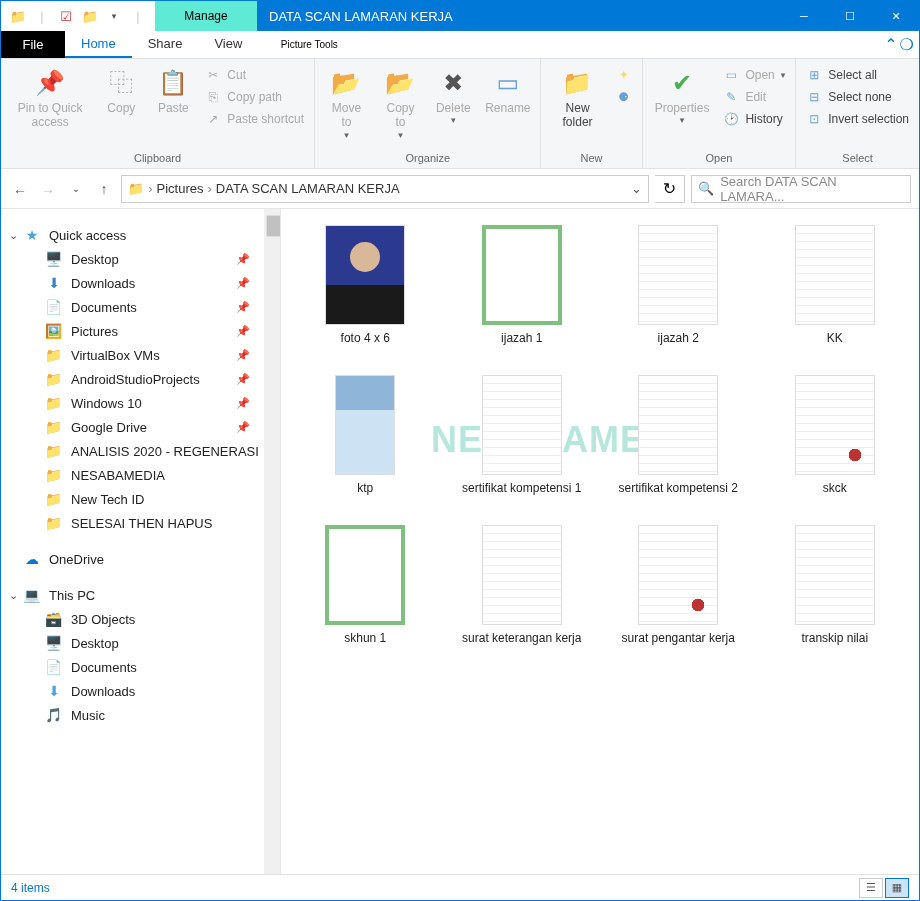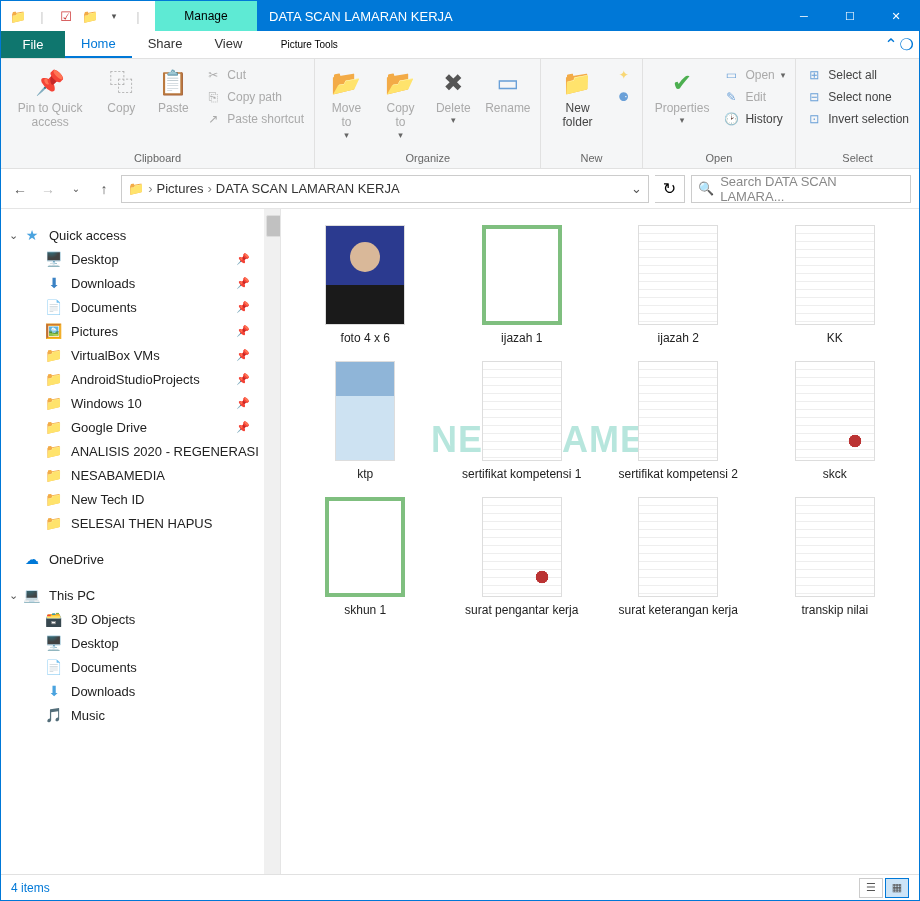--- a/index.html
+++ b/index.html
@@ -9,21 +9,21 @@
 .titlebar { height: 30px; background: #fff; display: flex; align-items: stretch; }
 .titlebar .qat { display: flex; align-items: center; padding: 0 6px; gap: 2px; }
 .titlebar .qat .ic { width: 22px; height: 22px; display: flex; align-items: center; justify-content: center; font-size: 13px; }
 .titlebar .tab-context { display: flex; flex-direction: column; align-items: center; justify-content: center; background: #5eead4; width: 102px; font-size: 12px; }
 .titlebar .title-text { flex: 1; background: #0078d7; color: #fff; display: flex; align-items: center; padding: 0 12px; font-size: 13px; }
 .titlebar .win-controls { display: flex; background: #0078d7; }
 .titlebar .win-controls div { width: 46px; display: flex; align-items: center; justify-content: center; color: #fff; font-size: 11px; }
 
 
 .ribbon-tabs { height: 28px; background: #fff; display: flex; align-items: stretch; border-bottom: 1px solid #e1e1e1; }
-.ribbon-tabs .file-tab { background: #0f766e; color: #fff; width: 64px; display: flex; align-items: center; justify-content: center; font-size: 13px; }
+.ribbon-tabs .file-tab { background: #000000; color: #fff; width: 64px; display: flex; align-items: center; justify-content: center; font-size: 13px; }
 .ribbon-tabs .tab { padding: 0 16px; display: flex; align-items: center; font-size: 13px; color: #333; border-bottom: 2px solid transparent; }
 .ribbon-tabs .tab.active { border-bottom-color: #0078d7; color: #0078d7; }
 .ribbon-tabs .context-tab { background: #fff; width: 102px; display: flex; align-items: center; justify-content: center; font-size: 10px; }
 .ribbon-tabs .spacer { flex: 1; }
 .ribbon-tabs .collapse { width: 40px; display: flex; align-items: center; justify-content: center; color: #0078d7; gap:2px;}
 
 
 .ribbon { height: 110px; background: #f5f6f7; border-bottom: 1px solid #e1e1e1; display: flex; }
 .ribbon-group { display: flex; flex-direction: column; border-right: 1px solid #e1e1e1; padding: 4px 6px 2px; }
 .ribbon-group .controls { flex: 1; display: flex; align-items: flex-start; gap: 4px; }
@@ -55,21 +55,21 @@
 .tree-item { display: flex; align-items: center; padding: 3px 8px 3px 22px; font-size: 13px; color: #222; gap: 8px; }
 .tree-item.lvl2 { padding-left: 44px; }
 .tree-item .ticon { width: 18px; height: 18px; display: flex; align-items: center; justify-content: center; font-size: 14px;}
 .tree-item .pin { margin-left: auto; color: #888; font-size: 11px; padding-right: 22px;}
 .tree-item.header { font-weight: 400; margin-top: 6px; padding-left: 22px;}
 .tree-item.expand::before { content: "⌄"; position: absolute; left: 8px; color: #555; font-size: 11px;}
 .tree-item { position: relative; }
 
 
 .content { flex: 1; overflow: auto; padding: 12px 8px; position: relative; }
-.grid { display: grid; grid-template-columns: repeat(4, 1fr); gap: 8px 4px; }
+.grid { display: grid; grid-template-columns: repeat(4, 1fr); gap: 22px 4px; }
 .file { display: flex; flex-direction: column; align-items: center; padding: 4px; font-size: 12px; color: #222; text-align: center; }
 .thumb { width: 80px; height: 100px; background: #f4f4f4; border: 1px solid #ddd; margin-bottom: 6px; display: flex; align-items: center; justify-content: center; font-size: 9px; color: #bbb; position: relative; overflow: hidden;}
 .thumb.photo { background: linear-gradient(#2b3a8f 0% 60%, #1a1a1a 60% 100%); }
 .thumb.photo::after{content:"";position:absolute;top:16px;left:50%;transform:translateX(-50%);width:30px;height:30px;border-radius:50%;background:#d9b899;}
 .thumb.cert { background: #fff; border: 4px solid #7fbf7f; }
 .thumb.doc { background: repeating-linear-gradient(#fff 0 7px, #eee 7px 8px); }
 .thumb.idcard { background: linear-gradient(#8fb5d8 0% 35%, #cde2f2 35% 100%); width:60px;}
 .thumb.stamp::after { content:""; position:absolute; bottom:8px; right:8px; width:22px; height:22px; border-radius:50%; background: radial-gradient(#b33 40%, transparent 42%);}
 .watermark { position: absolute; top: 210px; left: 150px; font-size: 36px; font-weight: 600; color: rgba(96, 200, 180, 0.45); letter-spacing: 1px; pointer-events: none;}
 
@@ -398,26 +398,26 @@
         </div>
         <div class="file">
           <div class="thumb doc stamp"></div>
           <span>skck</span>
         </div>
         <div class="file">
           <div class="thumb cert"></div>
           <span>skhun 1</span>
         </div>
         <div class="file">
+          <div class="thumb doc"></div>
+          <span>surat keterangan kerja</span>
+        </div>
+        <div class="file">
           <div class="thumb doc stamp"></div>
           <span>surat pengantar kerja</span>
-        </div>
-        <div class="file">
-          <div class="thumb doc"></div>
-          <span>surat keterangan kerja</span>
         </div>
         <div class="file">
           <div class="thumb doc"></div>
           <span>transkip nilai</span>
         </div>
       </div>
   </div>
 </div>
 
 <div class="statusbar">

